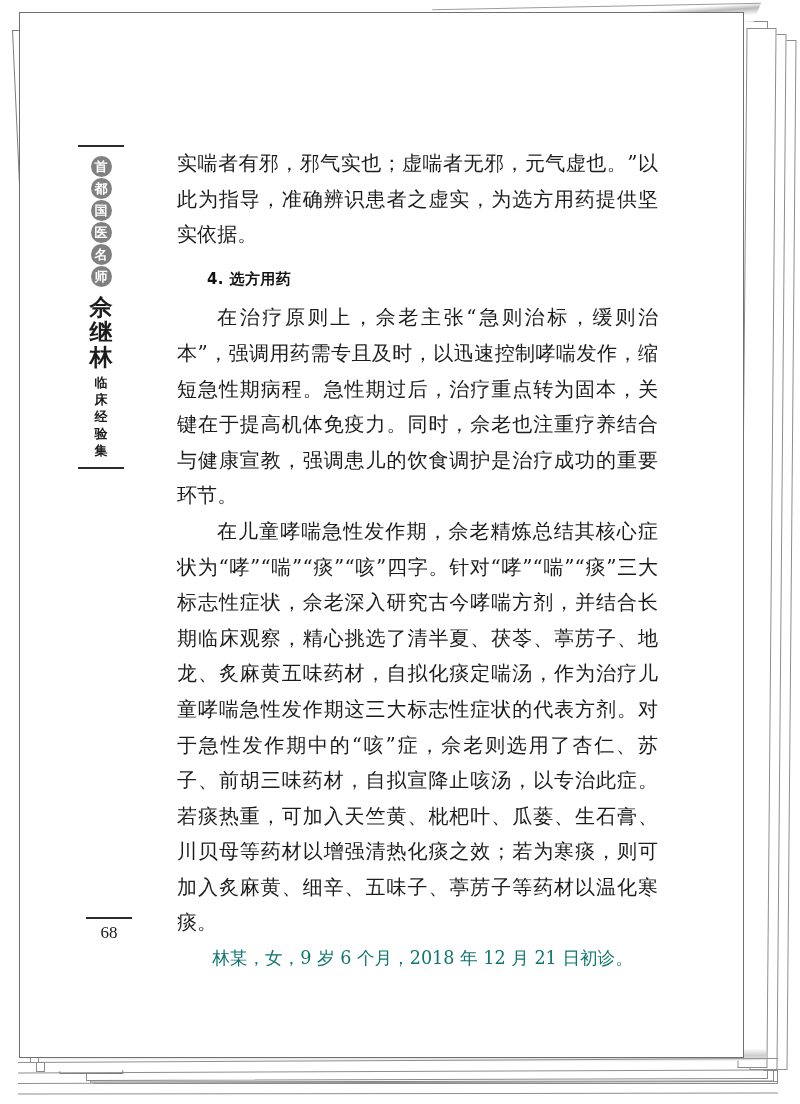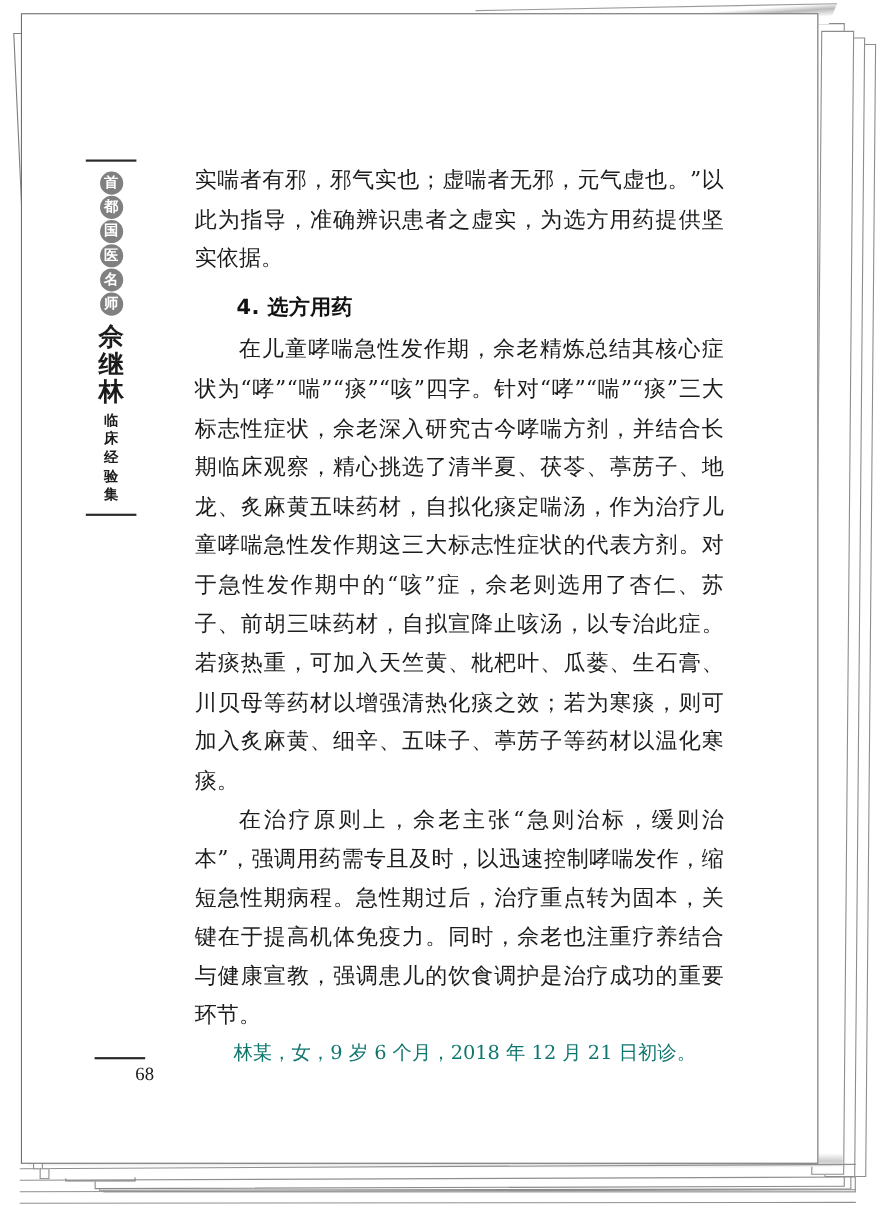--- a/index.html
+++ b/index.html
@@ -181,23 +181,23 @@
     font-weight: 700;
     color: #1b1b1b;
     text-align: center;
   }
   .rh-sub span { display: block; }
 
   
   #folio {
     position: absolute;
     left: 58px;
-    top: 948px;
+    top: 904px;
     width: 62px;
-    text-align: right;
+    text-align: center;
   }
   #folio .folio-rule {
     width: 46px;
     height: 2px;
     background: #2a2a2a;
     margin: 0 auto 4px auto;
   }
   #folio .folio-num {
     font-family: "Liberation Serif", "DejaVu Serif", serif;
     font-size: 17px;
@@ -217,21 +217,21 @@
     line-height: 35.6px;
     color: #1c1c1c;
     text-align: justify;
     text-justify: inter-character;
     margin: 0;
     letter-spacing: 0.1px;
   }
   .para.indent { text-indent: 2em; }
   .h-sub {
     font-family: "DejaVu Sans", "Liberation Sans", sans-serif;
-    font-size: 19px;
+    font-size: 15px;
     line-height: 35.6px;
     font-weight: 700;
     color: #121212;
     margin: 9px 0 3px 0;
     text-indent: 2em;
     letter-spacing: 0.4px;
   }
   .h-sec {
     font-family: "DejaVu Sans", "Liberation Sans", sans-serif;
     font-size: 18.6px;
@@ -313,23 +313,23 @@
       <div class="folio-rule"></div>
       <div class="folio-num">68</div>
     </div>
 
     <div id="body-col">
 
       <p class="para">实喘者有邪，邪气实也；虚喘者无邪，元气虚也。”以此为指导，准确辨识患者之虚实，为选方用药提供坚实依据。</p>
 
       <h3 class="h-sub">4. 选方用药</h3>
 
+      <p class="para indent">在治疗原则上，佘老主张“急则治标，缓则治本”，强调用药需专且及时，以迅速控制哮喘发作，缩短急性期病程。急性期过后，治疗重点转为固本，关键在于提高机体免疫力。同时，佘老也注重疗养结合与健康宣教，强调患儿的饮食调护是治疗成功的重要环节。</p>
+
       <p class="para indent">在儿童哮喘急性发作期，佘老精炼总结其核心症状为“哮”“喘”“痰”“咳”四字。针对“哮”“喘”“痰”三大标志性症状，佘老深入研究古今哮喘方剂，并结合长期临床观察，精心挑选了清半夏、茯苓、葶苈子、地龙、炙麻黄五味药材，自拟化痰定喘汤，作为治疗儿童哮喘急性发作期这三大标志性症状的代表方剂。对于急性发作期中的“咳”症，佘老则选用了杏仁、苏子、前胡三味药材，自拟宣降止咳汤，以专治此症。若痰热重，可加入天竺黄、枇杷叶、瓜蒌、生石膏、川贝母等药材以增强清热化痰之效；若为寒痰，则可加入炙麻黄、细辛、五味子、葶苈子等药材以温化寒痰。</p>
-
-      <p class="para indent">在治疗原则上，佘老主张“急则治标，缓则治本”，强调用药需专且及时，以迅速控制哮喘发作，缩短急性期病程。急性期过后，治疗重点转为固本，关键在于提高机体免疫力。同时，佘老也注重疗养结合与健康宣教，强调患儿的饮食调护是治疗成功的重要环节。</p>
 
 
       <p class="case-line">林某，女，9 岁 6 个月，2018 年 12 月 21 日初诊。</p>
 
     </div>
 
   </div>
 </div>
 
 </body></html>

